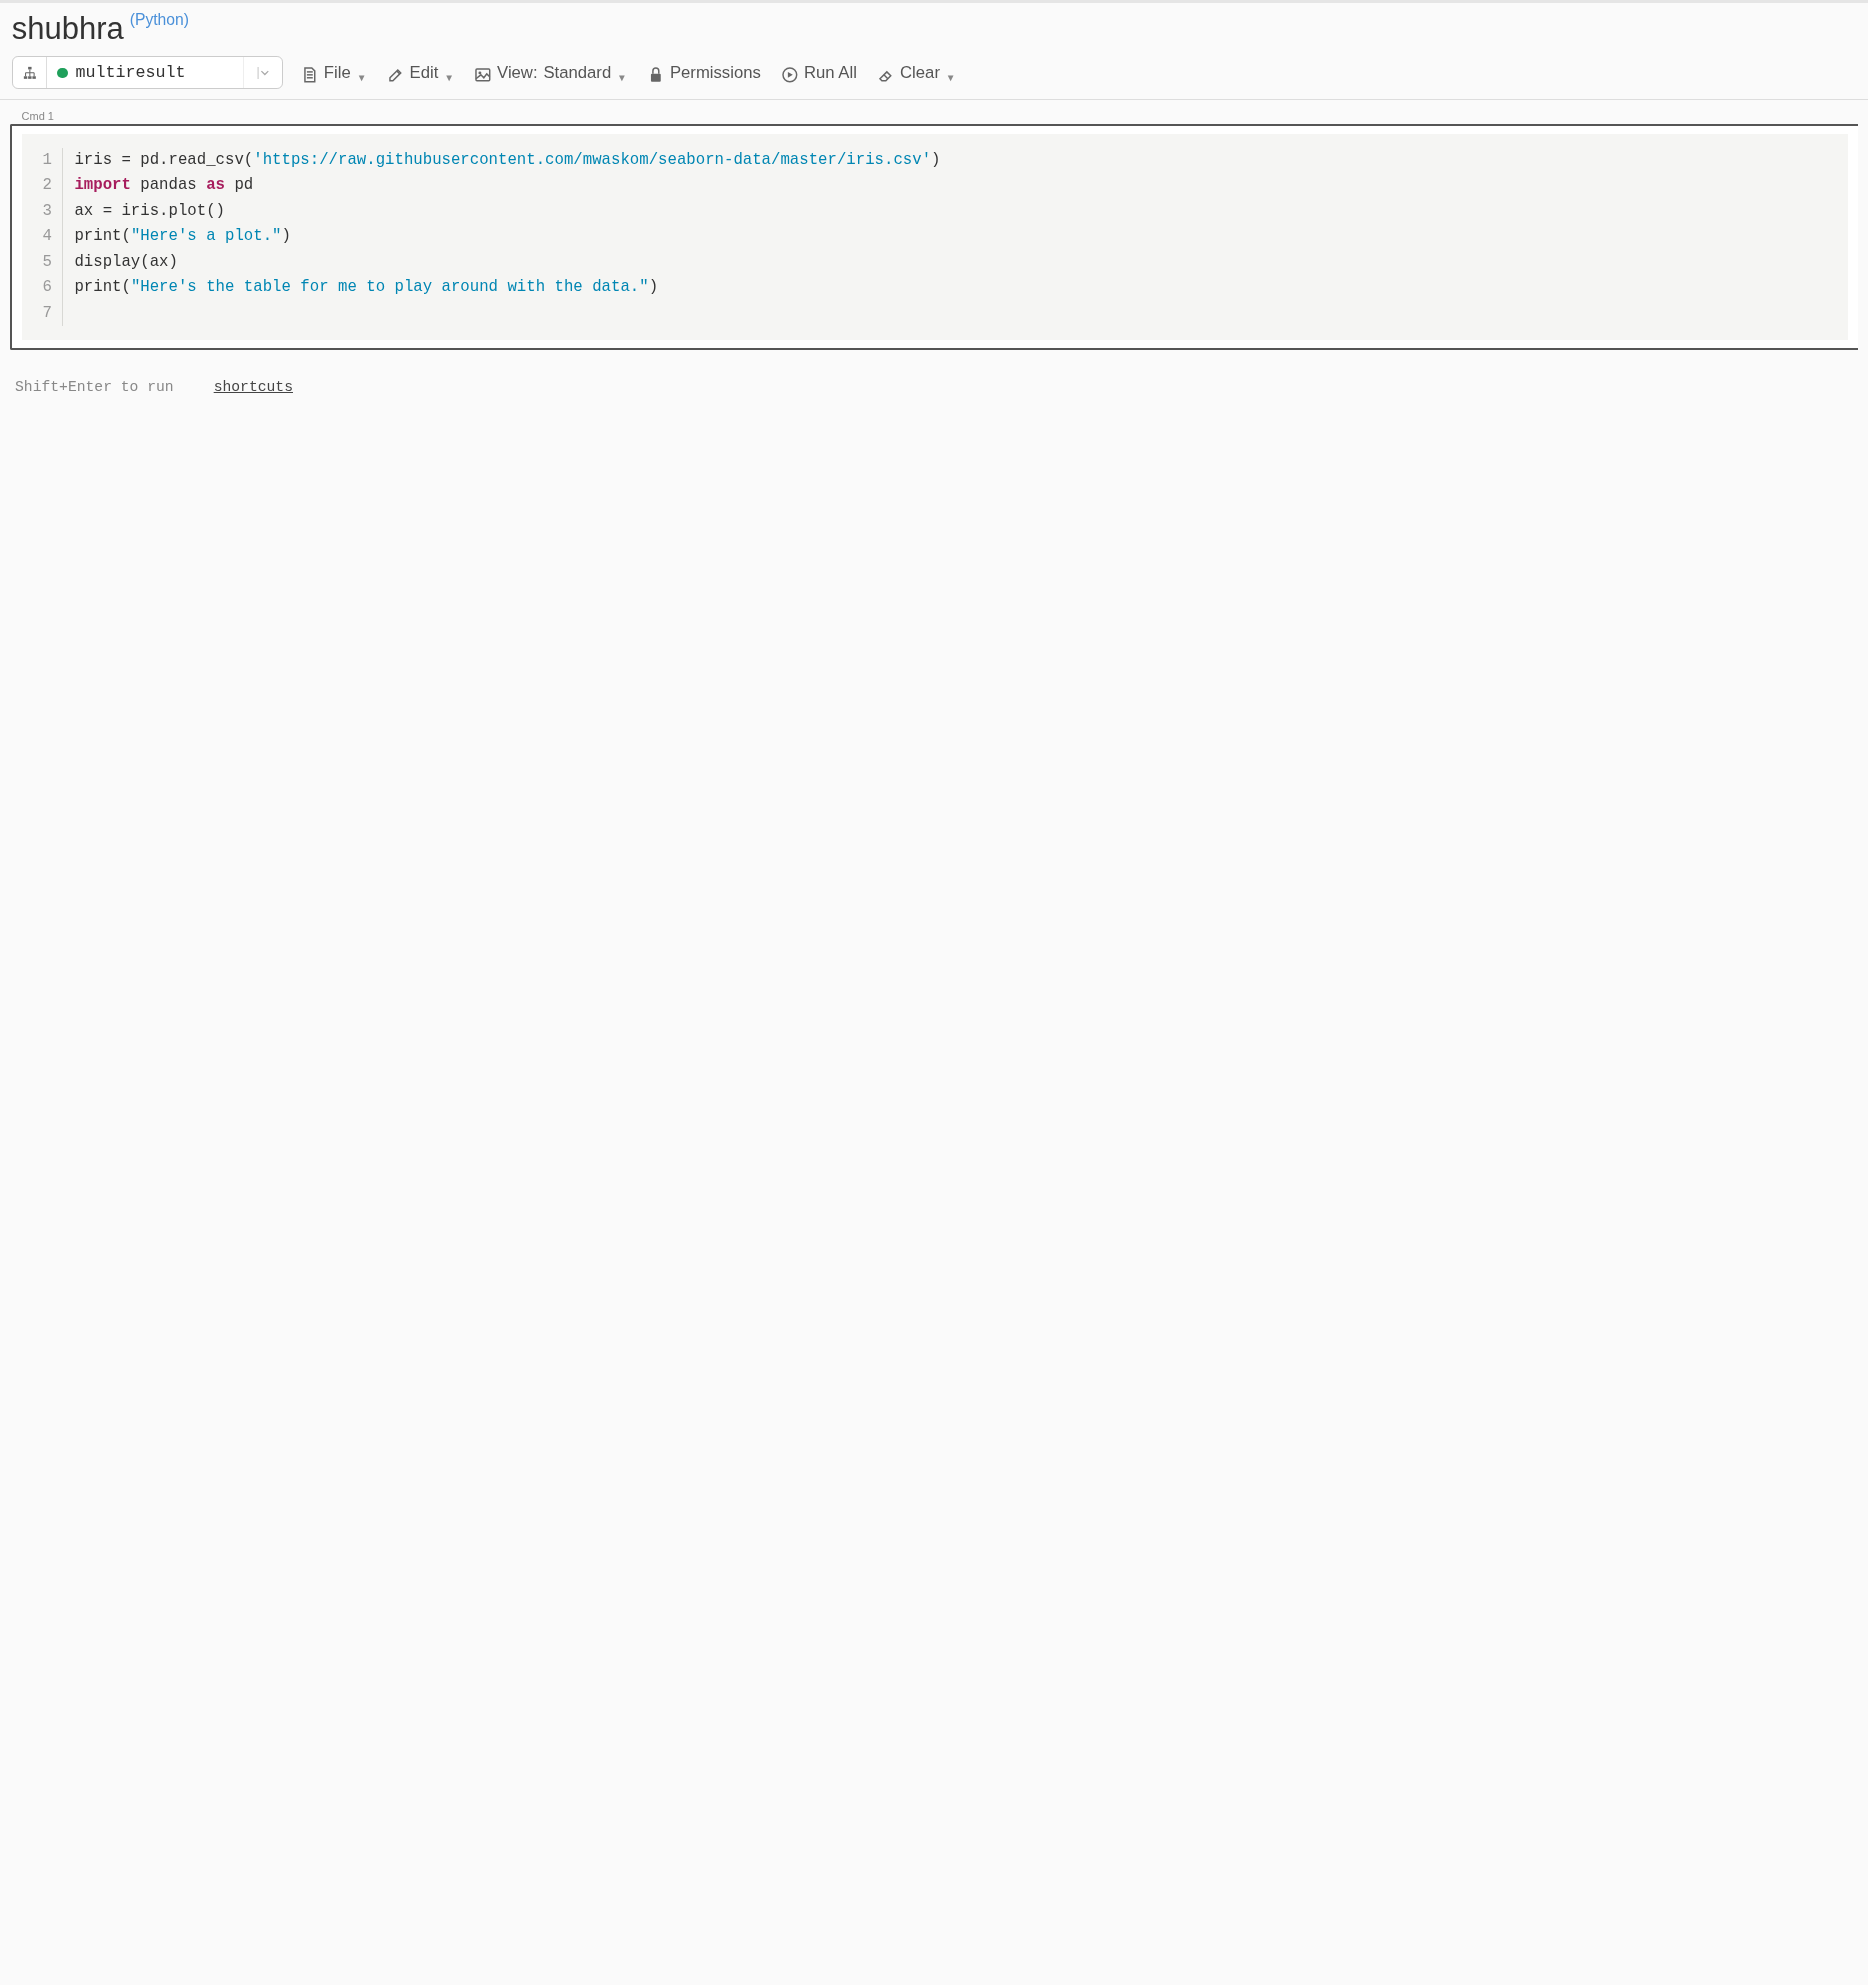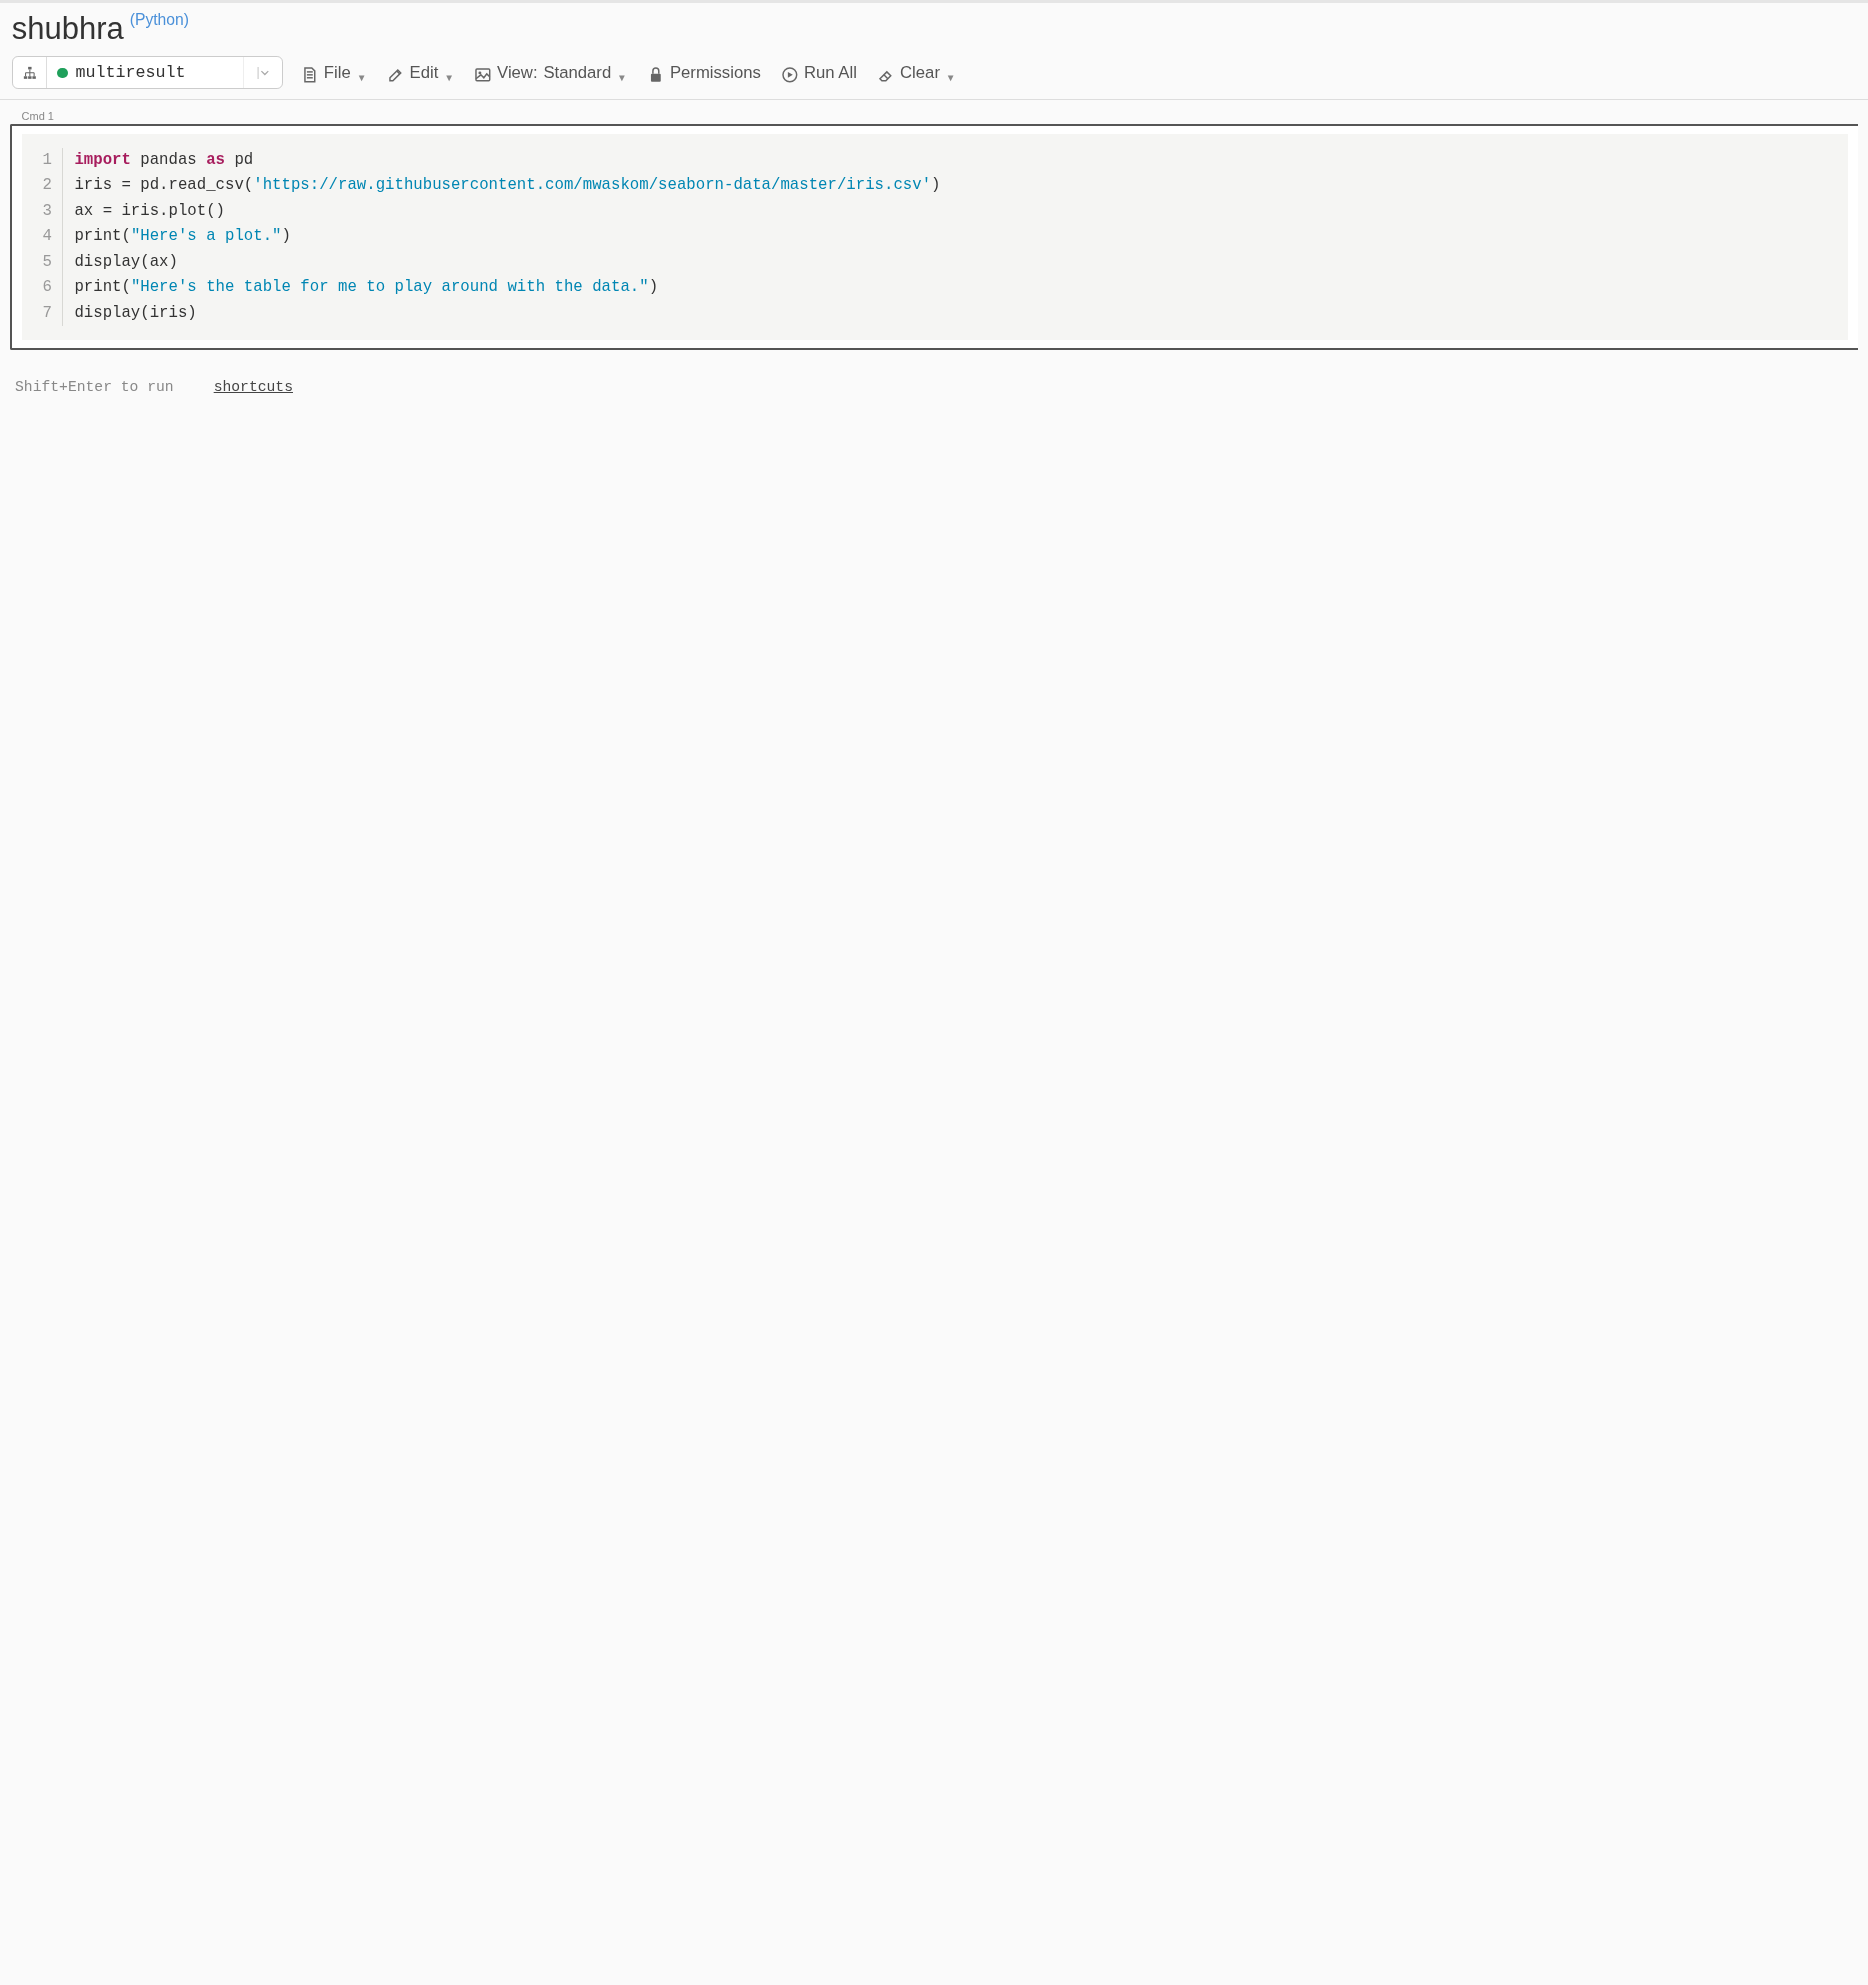--- a/index.html
+++ b/index.html
@@ -278,27 +278,26 @@
       <div class="gutter">
         <div class="line-number">1</div>
         <div class="line-number">2</div>
         <div class="line-number">3</div>
         <div class="line-number">4</div>
         <div class="line-number">5</div>
         <div class="line-number">6</div>
         <div class="line-number">7</div>
       </div>
       <div class="code-content">
+        <div class="code-line"><span class="txt">iris = pd.read_csv(</span><span class="str">'https://raw.githubusercontent.com/mwaskom/seaborn-data/master/iris.csv'</span><span class="txt">)</span></div>
         <div class="code-line"><span class="kw">import</span><span class="txt"> pandas </span><span class="kw">as</span><span class="txt"> pd</span></div>
-        <div class="code-line"><span class="txt">iris = pd.read_csv(</span><span class="str">'https://raw.githubusercontent.com/mwaskom/seaborn-data/master/iris.csv'</span><span class="txt">)</span></div>
         <div class="code-line"><span class="txt">ax = iris.plot()</span></div>
         <div class="code-line"><span class="txt">print(</span><span class="str">"Here's a plot."</span><span class="txt">)</span></div>
         <div class="code-line"><span class="txt">display(ax)</span></div>
         <div class="code-line"><span class="txt">print(</span><span class="str">"Here's the table for me to play around with the data."</span><span class="txt">)</span></div>
-        <div class="code-line"><span class="txt">display(iris)</span></div>
       </div>
     </div>
   </div>
 </div>
 
 <div class="footer-hint">
   <span>Shift+Enter to run</span>
   <span class="shortcuts-link">shortcuts</span>
 </div>
 

